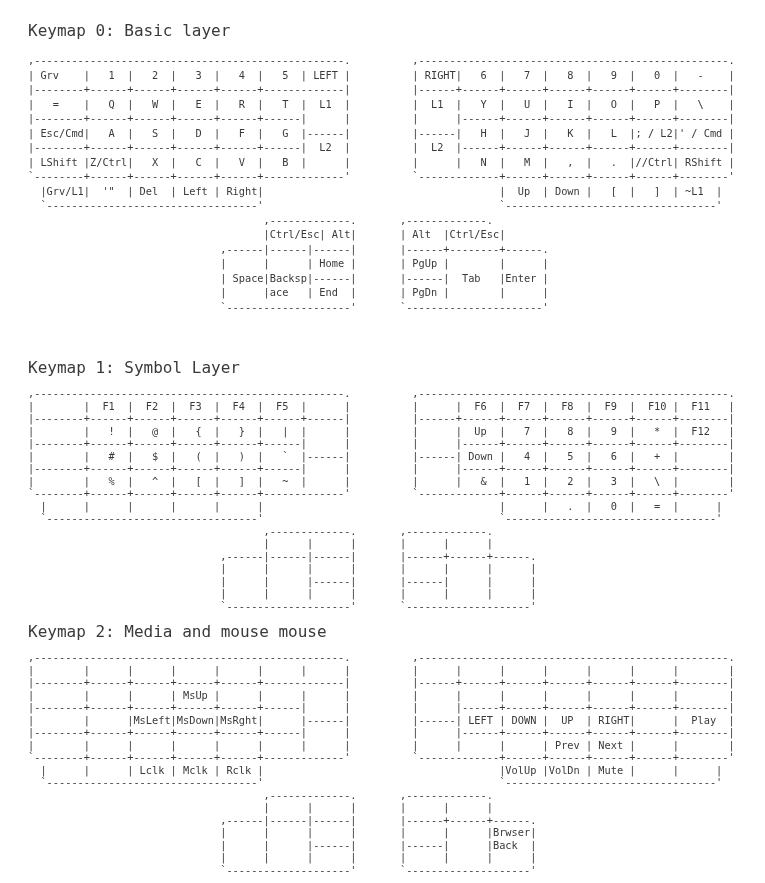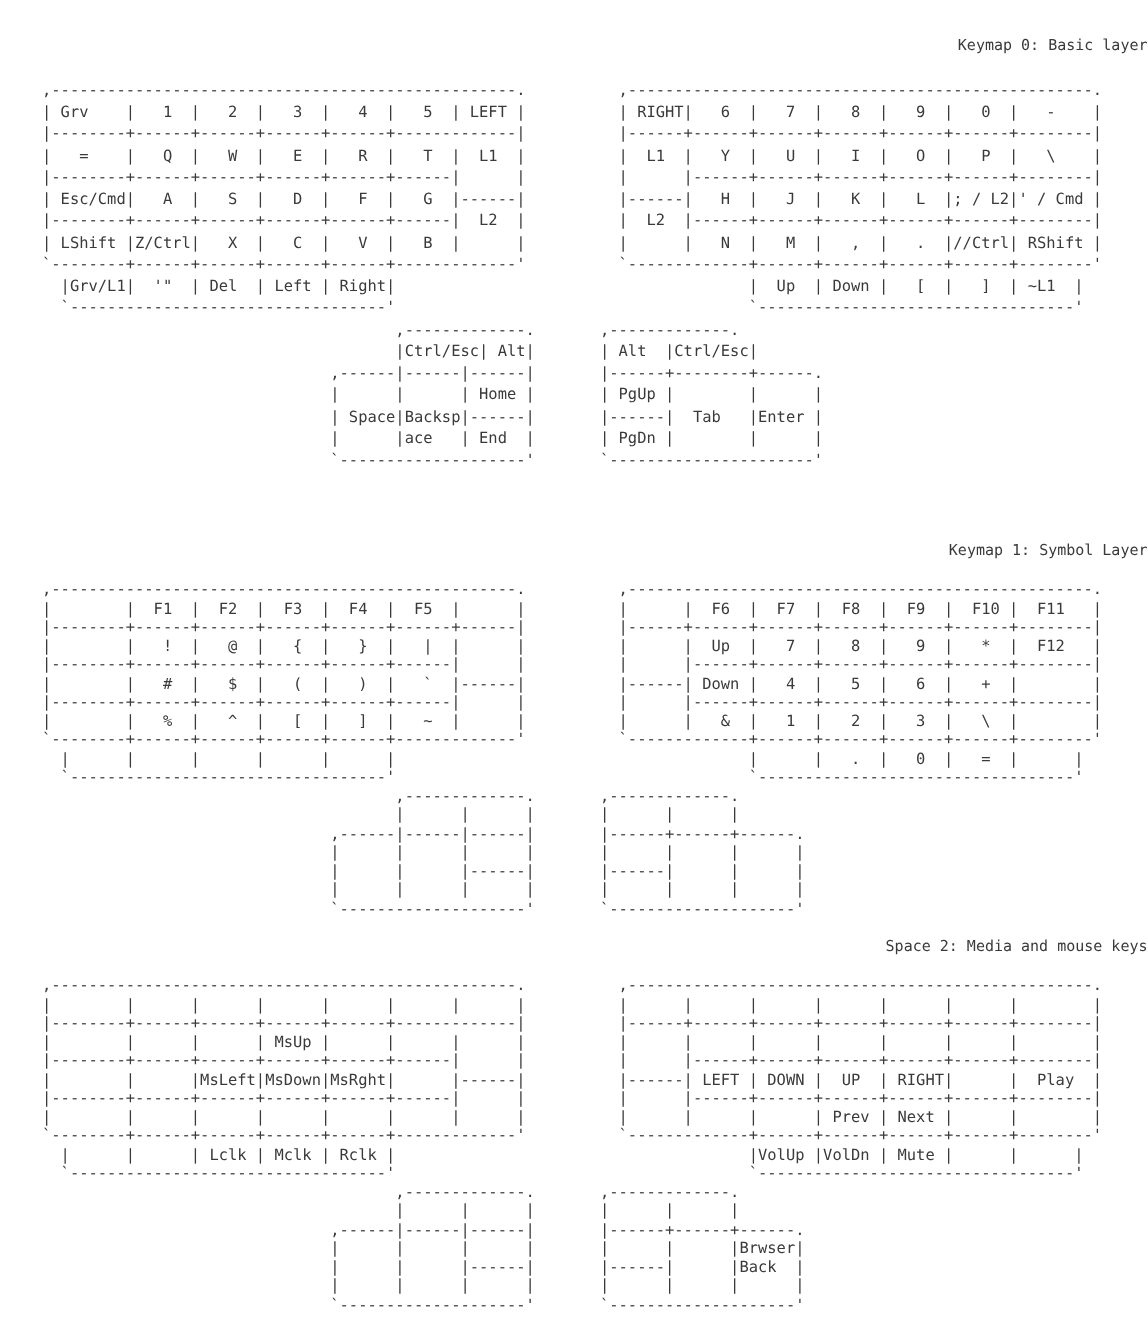--- a/index.html
+++ b/index.html
@@ -14,23 +14,22 @@
   }
   .doc {
     padding: 24px 0 0 28px;
     font-family: "DejaVu Sans Mono", "Liberation Mono", monospace;
     color: #3a3a3a;
   }
   section {
     display: block;
   }
   .km-title {
-    font-size: 10px;
+    font-size: 16px;
     white-space: pre;
-    text-align: right;
   }
   .km-art {
     margin: 0;
     font-family: inherit;
     font-size: 10.3px;
     white-space: pre;
   }
   
   .sec-0 .km-title { line-height: 14.5px; }
   .sec-0 .km-art   { line-height: 14.5px; margin-top: 14.5px; }
@@ -83,21 +82,21 @@
                                       ,-------------.       ,-------------.
                                       |      |      |       |      |      |
                                ,------|------|------|       |------+------+------.
                                |      |      |      |       |      |      |      |
                                |      |      |------|       |------|      |      |
                                |      |      |      |       |      |      |      |
                                `--------------------'       `--------------------'</pre>
   </section>
 
   <section class="sec-2">
-    <div class="km-title">Space 2: Media and mouse keys</div>
+    <div class="km-title">Keymap 2: Media and mouse mouse</div>
     <pre class="km-art">,--------------------------------------------------.          ,--------------------------------------------------.
 |        |      |      |      |      |      |      |          |      |      |      |      |      |      |        |
 |--------+------+------+------+------+-------------|          |------+------+------+------+------+------+--------|
 |        |      |      | MsUp |      |      |      |          |      |      |      |      |      |      |        |
 |--------+------+------+------+------+------|      |          |      |------+------+------+------+------+--------|
 |        |      |MsLeft|MsDown|MsRght|      |------|          |------| LEFT | DOWN |  UP  | RIGHT|      |  Play  |
 |--------+------+------+------+------+------|      |          |      |------+------+------+------+------+--------|
 |        |      |      |      |      |      |      |          |      |      |      | Prev | Next |      |        |
 `--------+------+------+------+------+-------------'          `-------------+------+------+------+------+--------'
   |      |      | Lclk | Mclk | Rclk |                                      |VolUp |VolDn | Mute |      |      |

